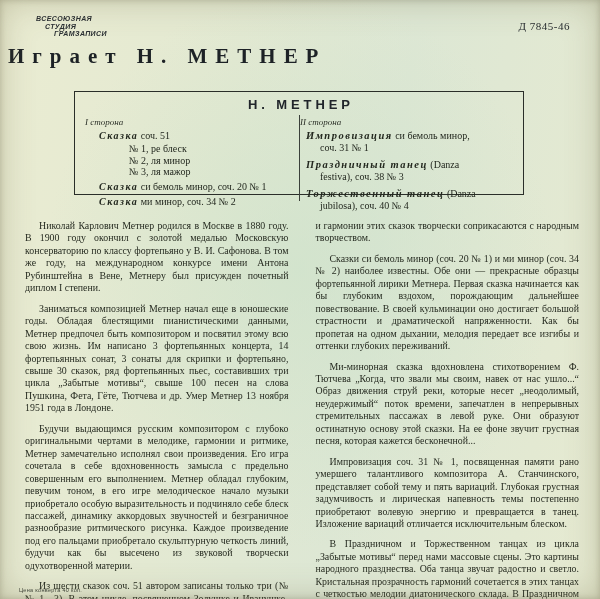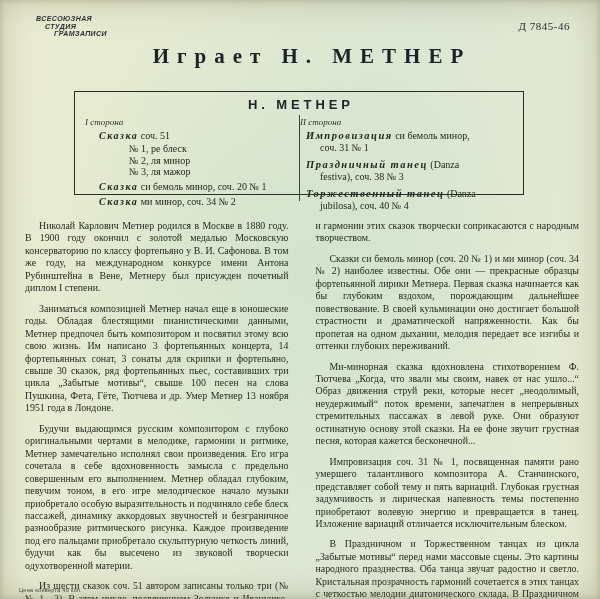--- a/index.html
+++ b/index.html
@@ -21,21 +21,21 @@
     font-weight:bold;font-style:italic;
     font-size:7px;line-height:7.5px;color:#2a2f33;letter-spacing:.4px;
   }
   .publisher .l2{margin-left:9px;}
   .publisher .l3{margin-left:18px;}
   .catalog{
     position:absolute;top:20px;right:30px;
     font-size:11px;font-weight:normal;color:#272c30;letter-spacing:.5px;
   }
   .main-title{
-    position:absolute;top:44px;left:16px;right:0;text-align:center;
+    position:absolute;top:44px;left:0;right:0;
     font-size:21px;font-weight:bold;letter-spacing:.38em;color:#1d2226;
     text-indent:.38em;
   }
   .program-box{
     position:absolute;left:74px;right:76px;top:91px;height:104px;
     border:1.5px solid #2a2e29;
     padding:5px 0 0 0;box-sizing:border-box;
   }
   .program-header{
     text-align:center;

